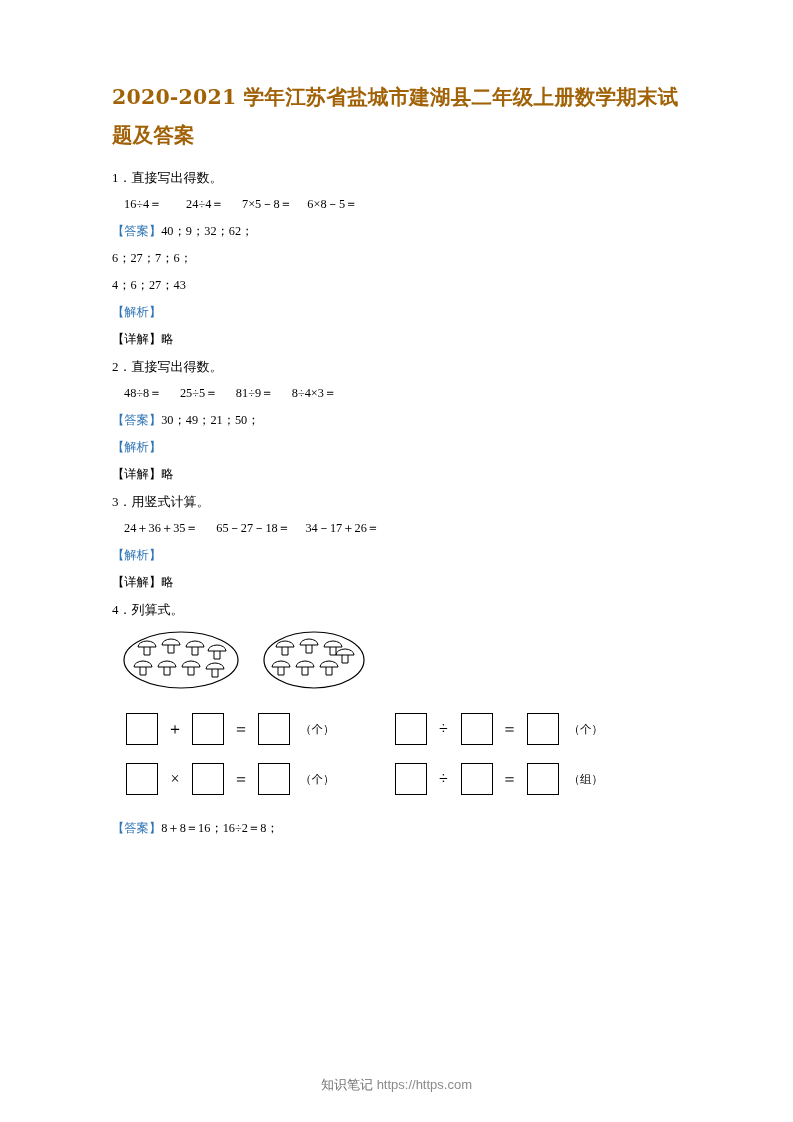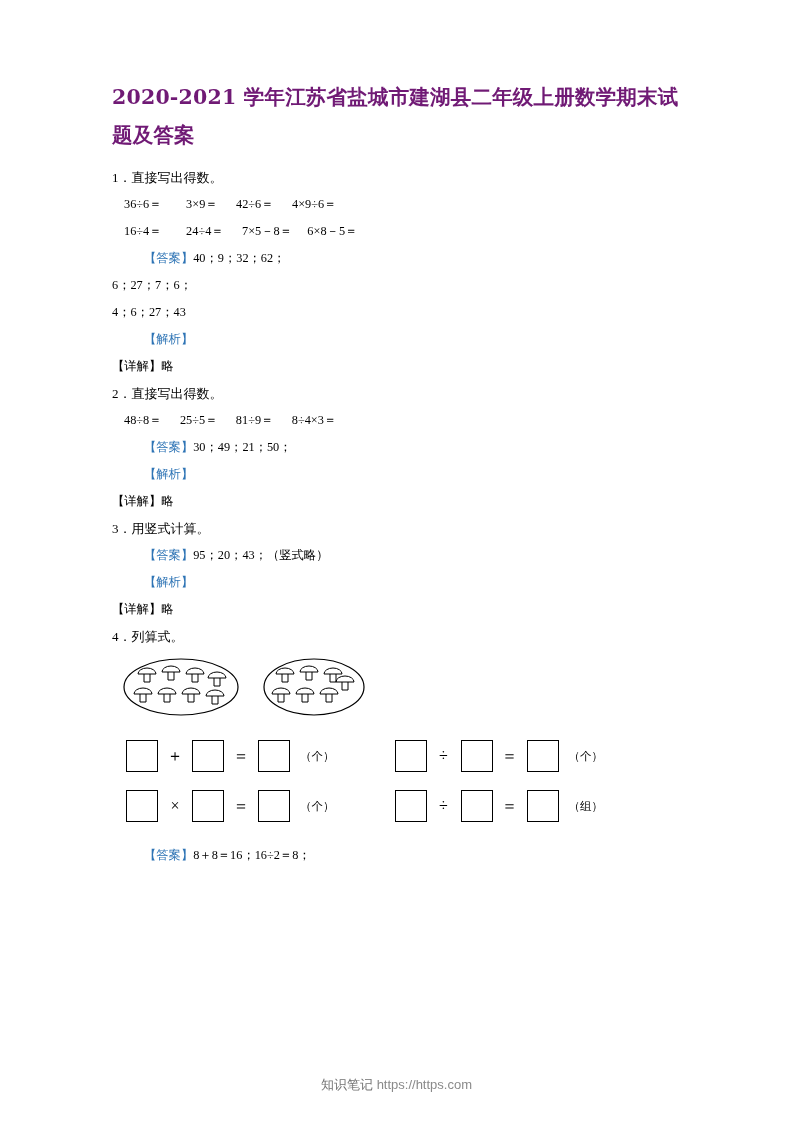--- a/index.html
+++ b/index.html
@@ -22,21 +22,21 @@
     box-sizing: border-box;
     padding: 78px 110px 0 112px;
   }
   .doc-title {
     font-family: "DejaVu Serif", "Liberation Serif", serif;
     font-size: 20.5px;
     font-weight: 700;
     line-height: 38px;
     letter-spacing: 0.2px;
     margin: 0 0 10px 0;
-    color: #701a75;
+    color: #a16207;
   }
   .q-line {
     font-size: 13px;
     line-height: 27px;
     margin: 0;
     white-space: pre;
   }
   .q-line.small {
     font-size: 12.3px;
   }
@@ -44,21 +44,20 @@
     padding-left: 12px;
   }
   .ans {
     font-size: 12.3px;
     line-height: 27px;
     margin: 0;
     white-space: pre;
   }
   .tag {
     color: #2e74b5;
-    margin-left: 32px;
   }
   .sec-head {
     font-size: 12.8px;
     line-height: 27px;
     margin: 0;
   }
   
   .figs {
     margin: 6px 0 2px 10px;
     display: flex;
@@ -107,36 +106,35 @@
   .footer .wm-name { color: #737373; }
 </style>
 </head>
 <body>
 
 <div class="page">
 
   <h1 class="doc-title">2020-2021 学年江苏省盐城市建湖县二年级上册数学期末试题及答案</h1>
 
   <p class="q-line"><span>1．</span><span>直接写出得数。</span></p>
-  <p class="q-line small indent">36÷6＝        3×9＝      42÷6＝      4×9÷6＝</p>
   <p class="q-line small indent">16÷4＝        24÷4＝      7×5－8＝     6×8－5＝</p>
   <p class="ans"><span class="tag">【答案】</span><span>40；9；32；62；</span></p>
   <p class="ans">6；27；7；6；</p>
   <p class="ans">4；6；27；43</p>
   <p class="ans"><span class="tag">【解析】</span></p>
   <p class="ans"><span>【详解】</span><span>略</span></p>
 
   <p class="q-line"><span>2．</span><span>直接写出得数。</span></p>
   <p class="q-line small indent">48÷8＝      25÷5＝      81÷9＝      8÷4×3＝</p>
   <p class="ans"><span class="tag">【答案】</span><span>30；49；21；50；</span></p>
   <p class="ans"><span class="tag">【解析】</span></p>
   <p class="ans"><span>【详解】</span><span>略</span></p>
 
   <p class="q-line"><span>3．</span><span>用竖式计算。</span></p>
-  <p class="ans"><span class="tag">【答案】</span><span>95；20；43；（竖式略）</span></p>
+  <p class="q-line small indent">24＋36＋35＝      65－27－18＝     34－17＋26＝</p>
   <p class="ans"><span class="tag">【解析】</span></p>
   <p class="ans"><span>【详解】</span><span>略</span></p>
 
 
   <p class="q-line"><span>4．</span><span>列算式。</span></p>
 
   <div class="figs">
     <div class="plate">
       <svg width="118" height="62" viewBox="0 0 118 62">
         <ellipse cx="59" cy="31" rx="57" ry="28" fill="none" stroke="#000" stroke-width="1.2"></ellipse>

